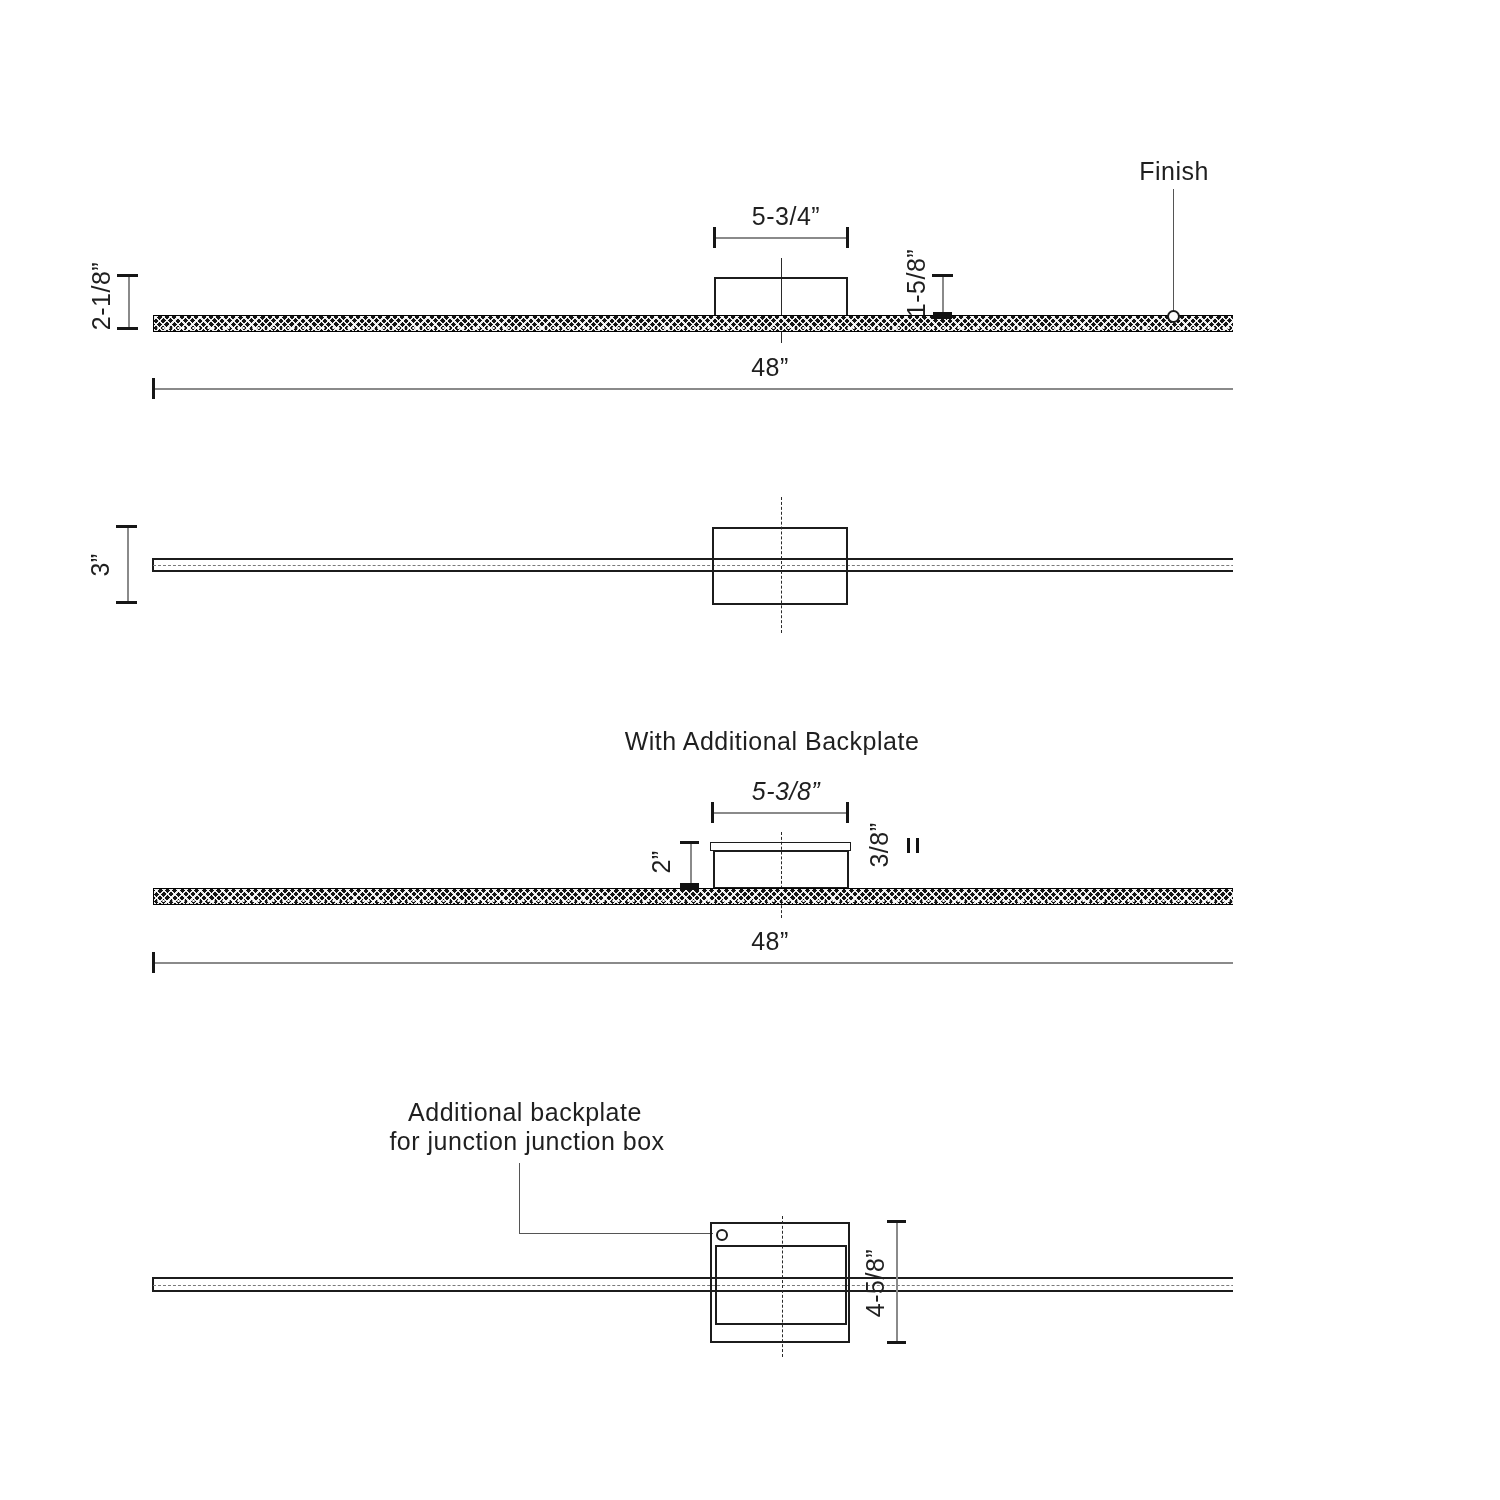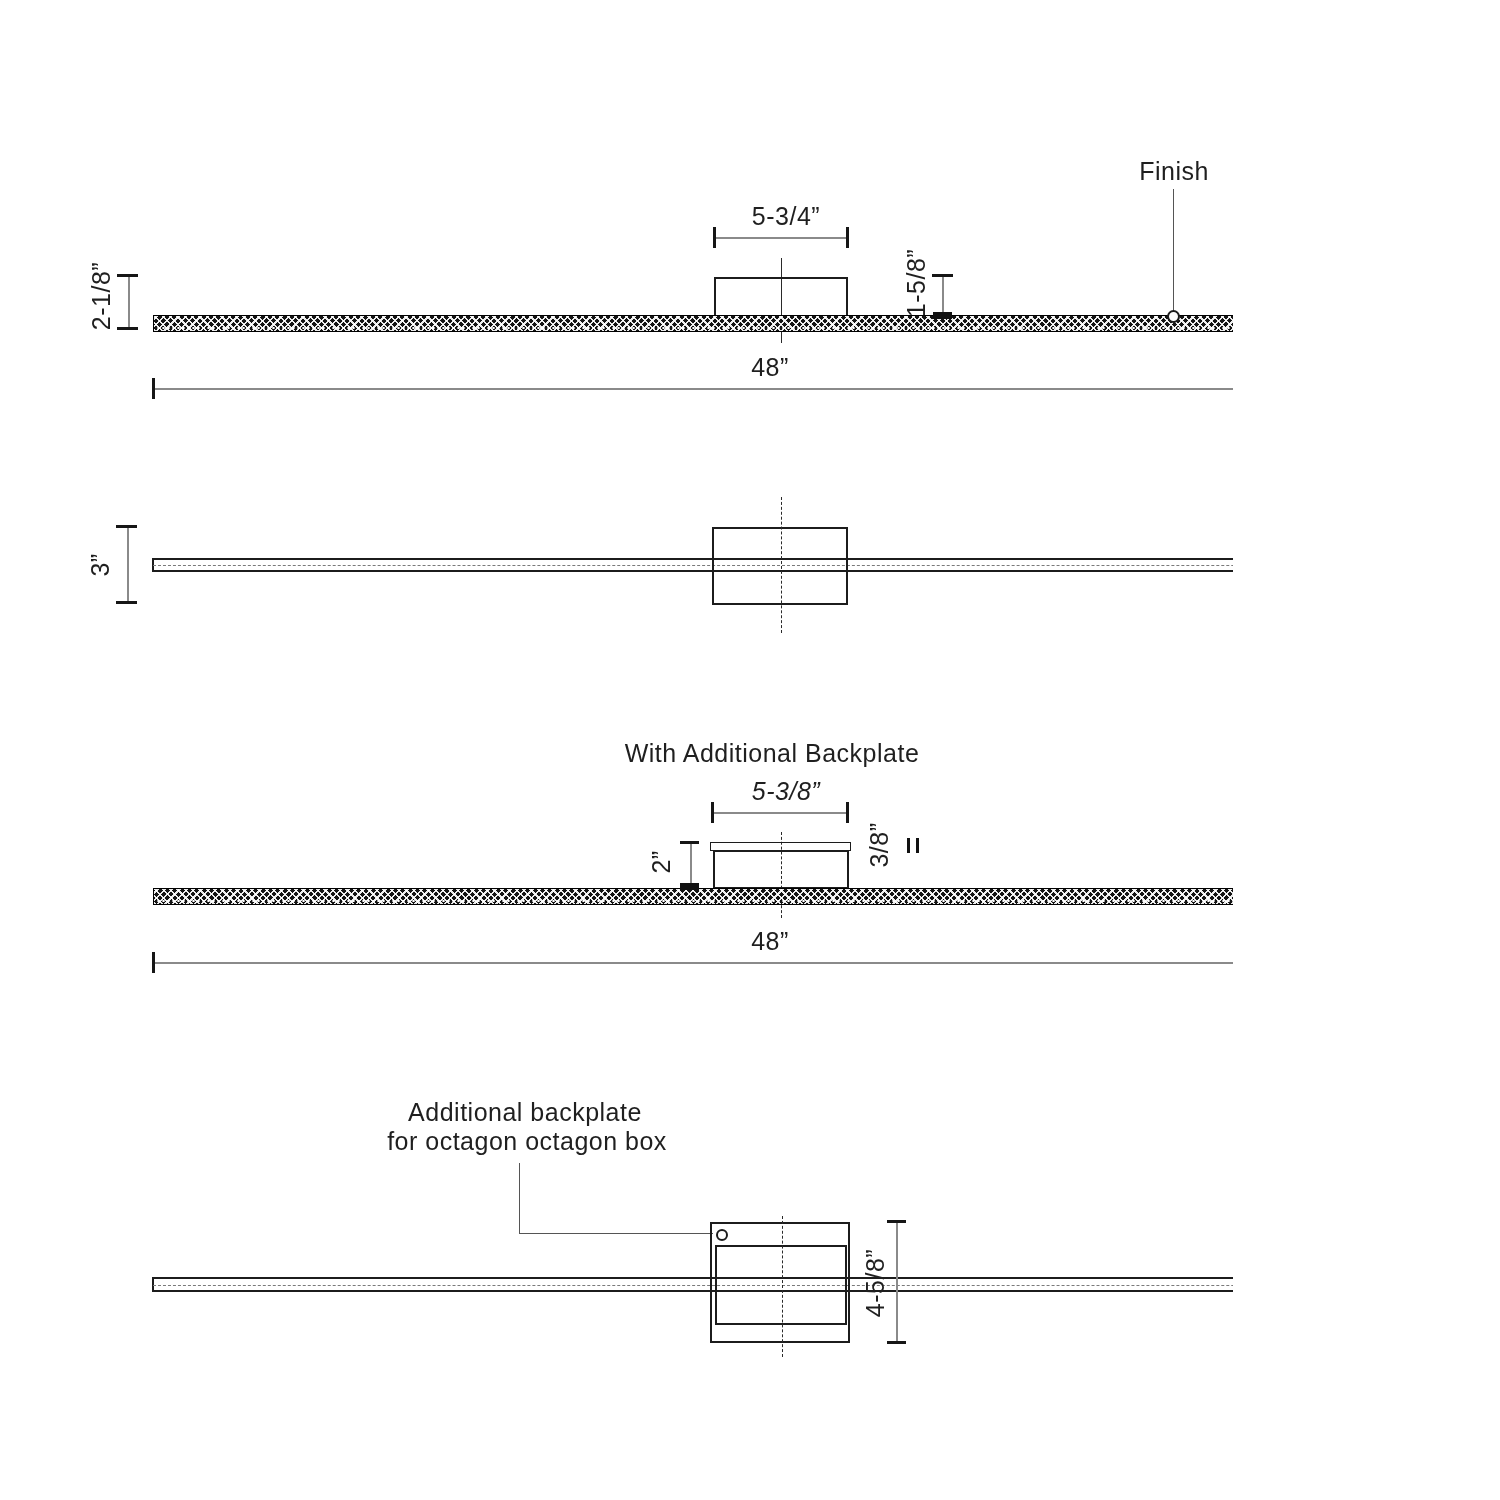--- a/index.html
+++ b/index.html
@@ -71,21 +71,21 @@
 
   <div class="bar" style="left:152px;top:558px;width:1258px;height:14px;"></div>
   <div class="rect" style="left:712px;top:527px;width:136px;height:78px;"></div>
   <div class="clv" style="left:781px;top:497px;height:136px;"></div>
 
   <div class="vlbl" style="left:100px;top:565px;">3”</div>
   <div class="dimv" style="left:127px;top:527px;height:76px;"></div>
   <div class="tickh" style="left:116px;top:525px;"></div>
   <div class="tickh" style="left:116px;top:601px;"></div>
 
-  <div class="lbl" style="left:772px;top:741px;margin-top:12px;">With Additional Backplate</div>
+  <div class="lbl" style="left:772px;top:741px;">With Additional Backplate</div>
 
   <div class="lbl" style="left:786px;top:791px;font-style:italic;">5-3/8”</div>
   <div class="dimh" style="left:713px;top:812px;width:134px;"></div>
   <div class="tickv" style="left:711px;top:802px;"></div>
   <div class="tickv" style="left:846px;top:802px;"></div>
 
   <div class="clv" style="left:781px;top:832px;height:86px;"></div>
   <div class="rect-thin" style="left:710px;top:842px;width:141px;height:9px;"></div>
   <div class="rect" style="left:713px;top:850px;width:136px;height:39px;"></div>
   <div class="hatchbar" style="left:153px;top:888px;width:1257px;height:17px;"></div>
@@ -98,21 +98,21 @@
   <div class="vlbl" style="left:879px;top:845px;">3/8”</div>
   <div class="boldmark" style="left:907px;top:838px;width:3px;height:15px;"></div>
   <div class="boldmark" style="left:916px;top:838px;width:3px;height:15px;"></div>
 
   <div class="lbl" style="left:770px;top:941px;">48”</div>
   <div class="dimh" style="left:153px;top:962px;width:1255px;"></div>
   <div class="tickv" style="left:152px;top:952px;"></div>
   <div class="tickv" style="left:1406px;top:952px;"></div>
 
   <div class="lbl" style="left:525px;top:1112px;">Additional backplate</div>
-  <div class="lbl" style="left:527px;top:1141px;">for octagon octagon box</div>
+  <div class="lbl" style="left:527px;top:1141px;">for junction junction box</div>
   <div class="leadv" style="left:519px;top:1163px;height:70px;"></div>
   <div class="leadh" style="left:519px;top:1233px;width:194px;"></div>
 
   <div class="bar" style="left:152px;top:1277px;width:1258px;height:15px;"></div>
   <div class="rect" style="left:710px;top:1222px;width:140px;height:121px;"></div>
   <div class="rect" style="left:715px;top:1245px;width:132px;height:80px;"></div>
   <div class="circle" style="left:716px;top:1229px;width:12px;height:12px;"></div>
   <div class="clv" style="left:782px;top:1216px;height:141px;"></div>
 
   <div class="vlbl" style="left:875px;top:1283px;">4-5/8”</div>

